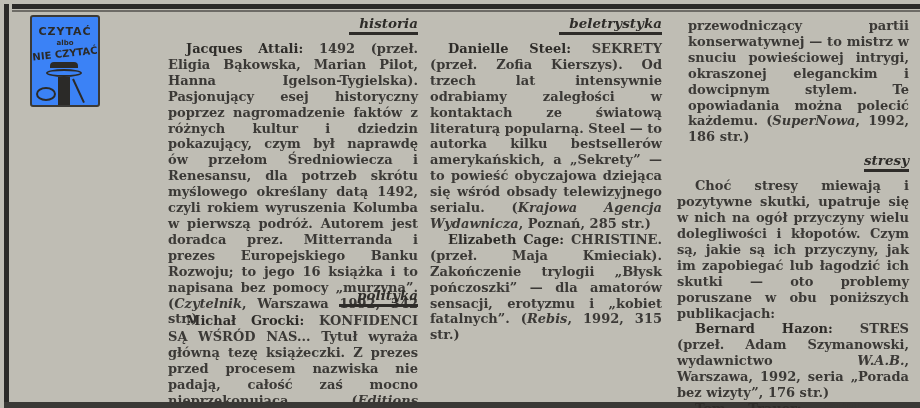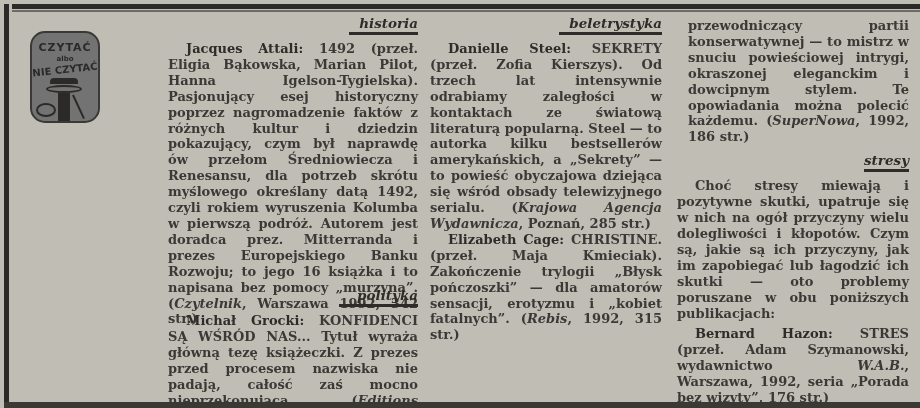--- a/index.html
+++ b/index.html
@@ -12,22 +12,22 @@
     .page {
       position: relative; width: 920px; height: 408px;
       background: #bfbdb4;
     }
     .frame-top { position: absolute; left: 12px; top: 4px; width: 908px; height: 5px; background: #2b2a28; }
     .frame-left { position: absolute; left: 4px; top: 4px; width: 5px; height: 404px; background: #2b2a28; }
     .frame-bottom { position: absolute; left: 4px; top: 402px; width: 916px; height: 6px; background: #3a3936; }
     .frame-inner-top { position: absolute; left: 12px; top: 10px; width: 908px; height: 2px; background: #6d6b66; }
 
     .logo {
-      position: absolute; left: 30px; top: 31px; width: 66px; height: 88px;
-      border: 2px solid #3a3936; border-radius: 15px; background: #737373;
+      position: absolute; left: 30px; top: 15px; width: 66px; height: 88px;
+      border: 2px solid #3a3936; border-radius: 3px; background: #3b82f6;
     }
     .logo .l1, .logo .l2, .logo .l3 {
       position: absolute; left: 0; width: 100%; text-align: center;
       font-family: "DejaVu Sans", sans-serif; font-weight: bold; color: #2b2a28;
     }
     .logo .l1 { top: 8px; font-size: 11px; letter-spacing: 1px; }
     .logo .l2 { top: 22px; font-size: 7px; }
     .logo .l3 { top: 31px; font-size: 10px; transform: rotate(-6deg); }
     .logo .cap { position: absolute; left: 18px; top: 45px; width: 28px; height: 6px; background: #2b2a28; border-radius: 4px 4px 0 0; }
     .logo .brim { position: absolute; left: 14px; top: 52px; width: 36px; height: 8px; border: 2px solid #2b2a28; border-radius: 50%; box-sizing: border-box; }
@@ -97,16 +97,16 @@
     <div class="heading"><span>beletrystyka</span></div>
     <p><span class="author">Danielle Steel:</span><span> SEKRETY (przeł. Zofia Kierszys). Od trzech lat intensywnie odrabiamy zaległości w kontaktach ze światową literaturą popularną. Steel — to autorka kilku bestsellerów amerykańskich, a „Sekrety” — to powieść obyczajowa dziejąca się wśród obsady telewizyjnego serialu. (</span><span class="pub">Krajowa Agencja Wydawnicza</span><span>, Poznań, 285 str.)</span></p>
     <p><span class="author">Elizabeth Cage:</span><span> CHRISTINE. (przeł. Maja Kmieciak). Zakończenie trylogii „Błysk pończoszki” — dla amatorów sensacji, erotyzmu i „kobiet fatalnych”. (</span><span class="pub">Rebis</span><span>, 1992, 315 str.)</span></p>
 
   </div>
 
   <div class="col" id="col3">
     <p class="noindent"><span>przewodniczący partii konserwatywnej — to mistrz w snuciu powieściowej intrygi, okraszonej eleganckim i dowcipnym stylem. Te opowiadania można polecić każdemu. (</span><span class="pub">SuperNowa</span><span>, 1992, 186 str.)</span></p>
     <div class="heading" style="margin-top:8px"><span style="padding-left:0">stresy</span></div>
     <p>Choć stresy miewają i pozytywne skutki, upatruje się w nich na ogół przyczyny wielu dolegliwości i kłopotów. Czym są, jakie są ich przyczyny, jak im zapobiegać lub łagodzić ich skutki — oto problemy poruszane w obu poniższych publikacjach:</p>
-    <p style="margin-top:5px"><span class="author">Bernard Hazon:</span><span> STRES (przeł. Adam Szymanowski, wydawnictwo </span><span class="pub">W.A.B.</span><span>, Warszawa, 1992, seria „Porada bez wizyty”, 176 str.)</span></p>
+    <p style=""><span class="author">Bernard Hazon:</span><span> STRES (przeł. Adam Szymanowski, wydawnictwo </span><span class="pub">W.A.B.</span><span>, Warszawa, 1992, seria „Porada bez wizyty”, 176 str.)</span></p>
     <p><span class="author">Tom Trauer:</span><span> STRES — wszystko o przyczynach, mechanizmach i skutkach napięć nerwowych (przeł. Janina Stępińska, Wydawnictwo </span></p>
   </div>
 </div>
 
 </body></html>

